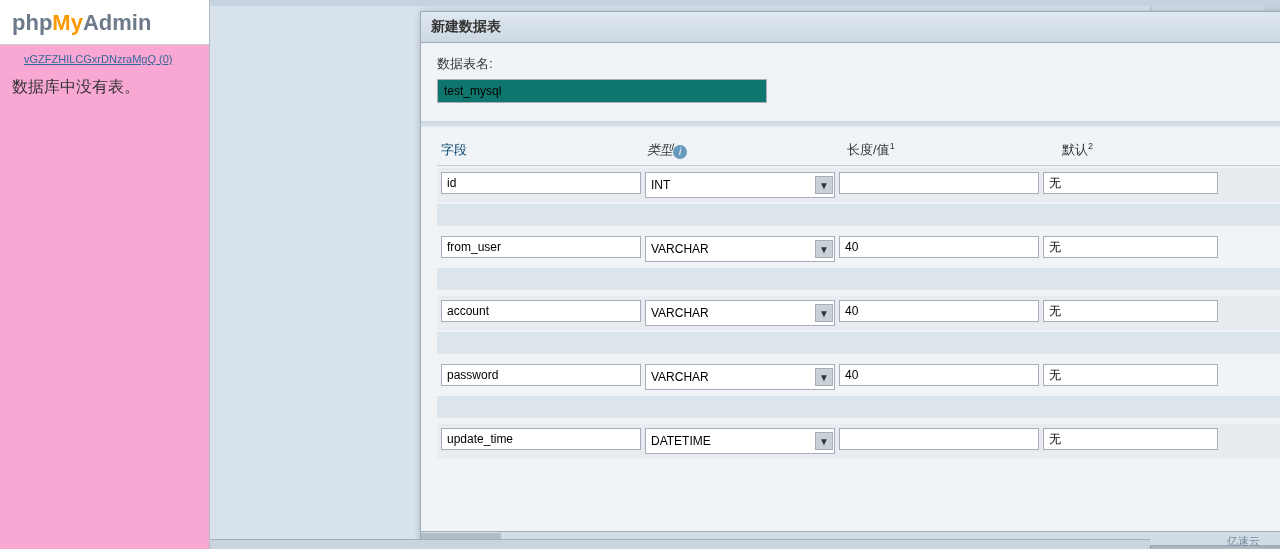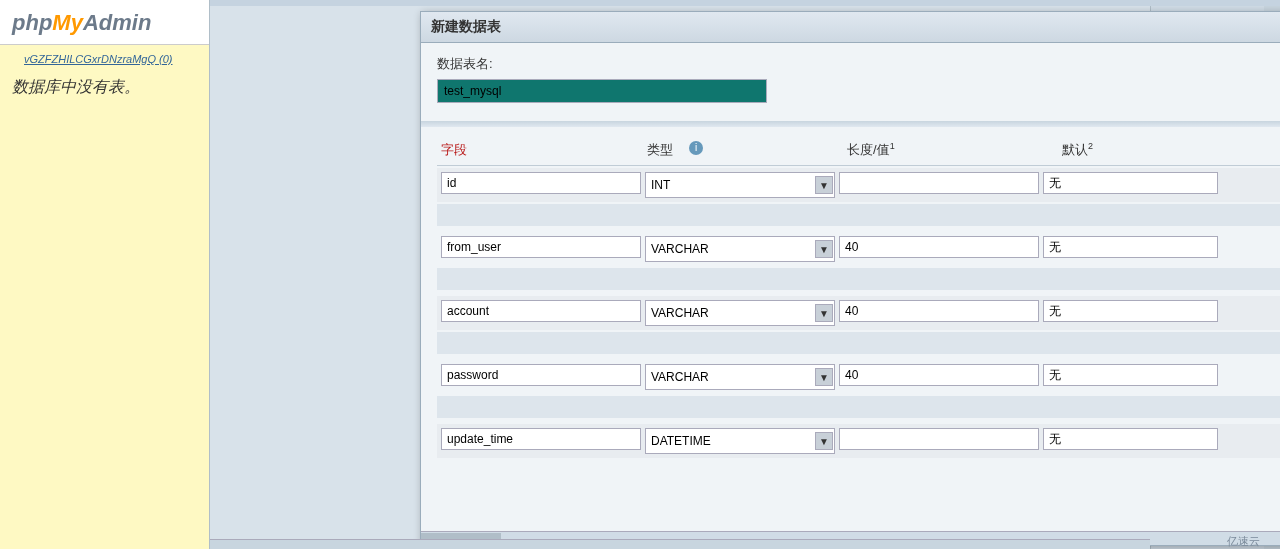--- a/index.html
+++ b/index.html
@@ -12,23 +12,22 @@
       overflow: hidden;
       position: relative;
     }
 
     
     .sidebar {
       position: absolute;
       left: 0; top: 0;
       width: 210px;
       height: 549px;
-      background: #fef9c3;
+      background: #f9a8d4;
       border-right: 1px solid #b0bec8;
-      font-style: italic;
     }
     .logo-area {
       padding: 10px 12px 8px 12px;
       background: #fff;
       border-bottom: 1px solid #ccc;
     }
     .logo-text {
       font-size: 22px;
       font-weight: bold;
       letter-spacing: 0;
@@ -154,30 +153,31 @@
     .cols-header {
       display: flex;
       align-items: center;
       padding: 6px 0 6px 0;
       border-bottom: 1px solid #c0ccd6;
       margin-bottom: 2px;
     }
     .col-header-field {
       width: 210px;
       font-size: 13px;
-      color: #b91c1c;
+      color: #0c4a6e;
       padding-left: 4px;
     }
     .col-header-type {
       width: 200px;
       font-size: 13px;
       color: #333;
       display: flex;
-      align-items: flex-start;
-      gap: 16px;
+      align-items: flex-end;
+      gap: 0;
+      font-style: italic;
     }
     .col-header-length {
       width: 215px;
       font-size: 13px;
       color: #333;
     }
     .col-header-default {
       width: 180px;
       font-size: 13px;
       color: #333;

